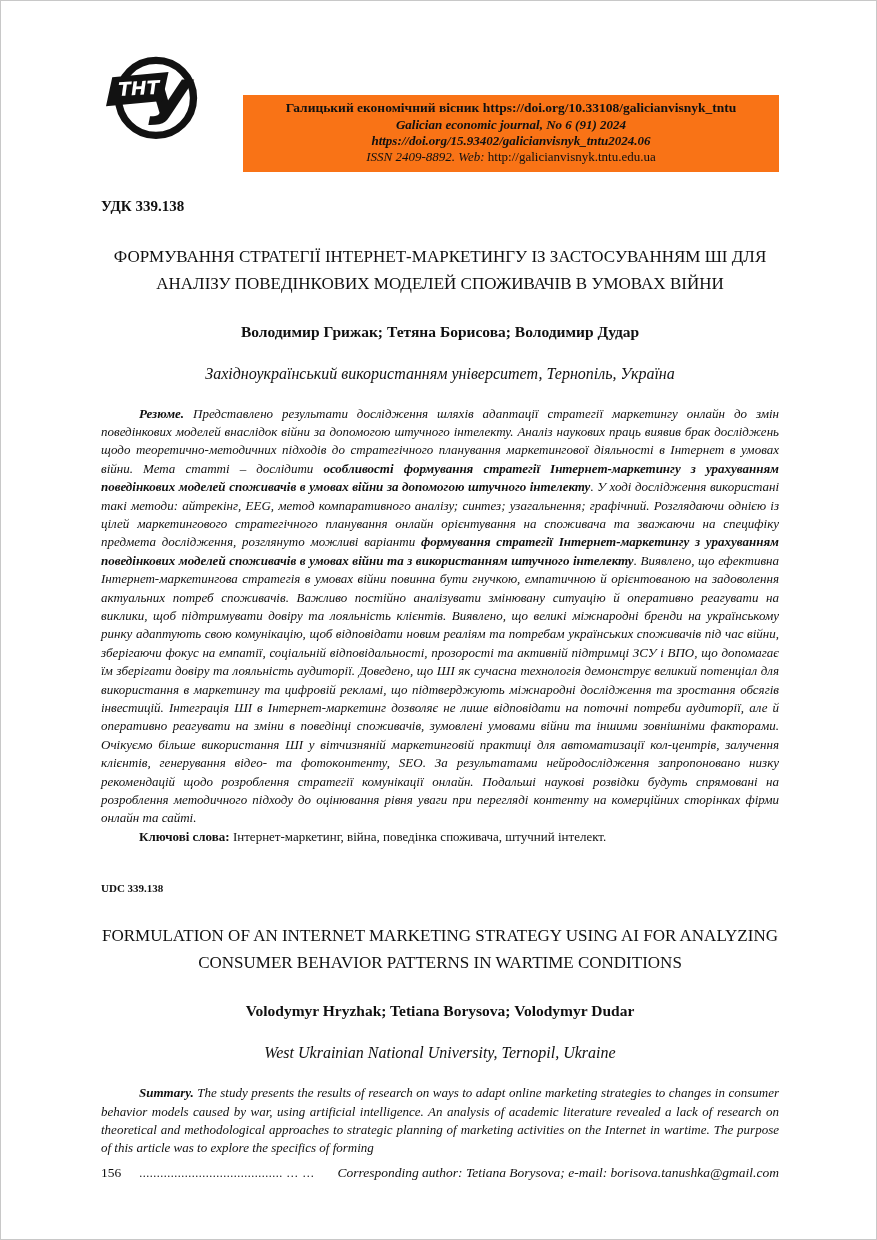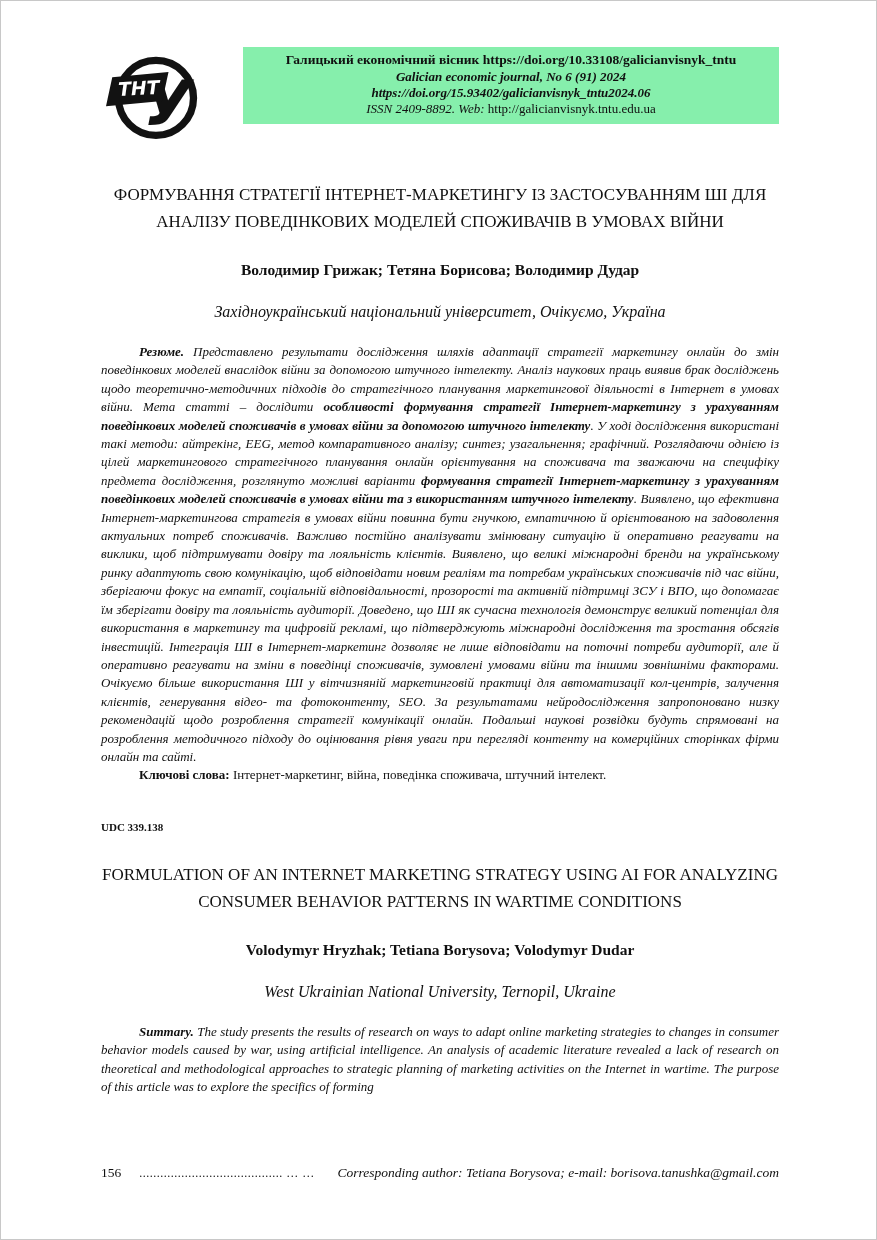--- a/index.html
+++ b/index.html
@@ -52,34 +52,35 @@
 
   <div class="header-row">
     <div class="logo-wrap">
       <svg width="110" height="100" viewBox="0 0 104 96">
         <circle cx="52" cy="47" r="36" fill="none" stroke="#121212" stroke-width="7"></circle>
         <text x="40" y="73" font-size="60" font-weight="bold" font-style="italic" font-family="DejaVu Sans, sans-serif" fill="#121212">У</text>
         <polygon points="10,27 64,22 58,50 4,55" fill="#121212"></polygon>
         <text x="16" y="45" font-size="18" font-weight="bold" font-style="italic" font-family="DejaVu Sans, sans-serif" fill="#ffffff" transform="rotate(-3 16 45)">ТНТ</text>
       </svg>
     </div>
-    <div class="journal-box" style="background: #86efac;">
+    <div class="journal-box" style="background: #f97316; margin-top: 48px;">
       <div class="jb-line1">Галицький економічний вісник https://doi.org/10.33108/galicianvisnyk_tntu</div>
       <div class="jb-line2">Galician economic journal, No 6 (91) 2024</div>
       <div class="jb-line3">https://doi.org/15.93402/galicianvisnyk_tntu2024.06</div>
       <div class="jb-line4"><span>ISSN 2409-8892. Web: </span><span class="url">http://galicianvisnyk.tntu.edu.ua</span></div>
     </div>
   </div>
 
+  <div class="udk">УДК 339.138</div>
 
   <div class="title">ФОРМУВАННЯ СТРАТЕГІЇ ІНТЕРНЕТ-МАРКЕТИНГУ ІЗ ЗАСТОСУВАННЯМ ШІ ДЛЯ АНАЛІЗУ ПОВЕДІНКОВИХ МОДЕЛЕЙ СПОЖИВАЧІВ В УМОВАХ ВІЙНИ</div>
 
   <div class="authors">Володимир Грижак; Тетяна Борисова; Володимир Дудар</div>
 
-  <div class="affil">Західноукраїнський національний університет, Очікуємо, Україна</div>
+  <div class="affil">Західноукраїнський використанням університет, Тернопіль, Україна</div>
 
   <p class="abstract-p"><b>Резюме.</b><span> Представлено результати дослідження шляхів адаптації стратегії маркетингу онлайн до змін поведінкових моделей внаслідок війни за допомогою штучного інтелекту. Аналіз наукових праць виявив брак досліджень щодо теоретично-методичних підходів до стратегічного планування маркетингової діяльності в Інтернет в умовах війни. Мета статті – дослідити </span><b>особливості формування стратегії Інтернет-маркетингу з урахуванням поведінкових моделей споживачів в умовах війни за допомогою штучного інтелекту</b><span>. У ході дослідження використані такі методи: айтрекінг, EEG, метод компаративного аналізу; синтез; узагальнення; графічний. Розглядаючи однією із цілей маркетингового стратегічного планування онлайн орієнтування на споживача та зважаючи на специфіку предмета дослідження, розглянуто можливі варіанти </span><b>формування стратегії Інтернет-маркетингу з урахуванням поведінкових моделей споживачів в умовах війни та з використанням штучного інтелекту</b><span>. Виявлено, що ефективна Інтернет-маркетингова стратегія в умовах війни повинна бути гнучкою, емпатичною й орієнтованою на задоволення актуальних потреб споживачів. Важливо постійно аналізувати змінювану ситуацію й оперативно реагувати на виклики, щоб підтримувати довіру та лояльність клієнтів. Виявлено, що великі міжнародні бренди на українському ринку адаптують свою комунікацію, щоб відповідати новим реаліям та потребам українських споживачів під час війни, зберігаючи фокус на емпатії, соціальній відповідальності, прозорості та активній підтримці ЗСУ і ВПО, що допомагає їм зберігати довіру та лояльність аудиторії. Доведено, що ШІ як сучасна технологія демонструє великий потенціал для використання в маркетингу та цифровій рекламі, що підтверджують міжнародні дослідження та зростання обсягів інвестицій. Інтеграція ШІ в Інтернет-маркетинг дозволяє не лише відповідати на поточні потреби аудиторії, але й оперативно реагувати на зміни в поведінці споживачів, зумовлені умовами війни та іншими зовнішніми факторами. Очікуємо більше використання ШІ у вітчизняній маркетинговій практиці для автоматизації кол-центрів, залучення клієнтів, генерування відео- та фотоконтенту, SEO. За результатами нейродослідження запропоновано низку рекомендацій щодо розроблення стратегії комунікації онлайн. Подальші наукові розвідки будуть спрямовані на розроблення методичного підходу до оцінювання рівня уваги при перегляді контенту на комерційних сторінках фірми онлайн та сайті.</span></p>
 
   <p class="keywords-p"><b>Ключові слова:</b><span> Інтернет-маркетинг, війна, поведінка споживача, штучний інтелект.</span></p>
 
 
   <div class="udc">UDC 339.138</div>
 
   <div class="title">FORMULATION OF AN INTERNET MARKETING STRATEGY USING AI FOR ANALYZING CONSUMER BEHAVIOR PATTERNS IN WARTIME CONDITIONS</div>
 

